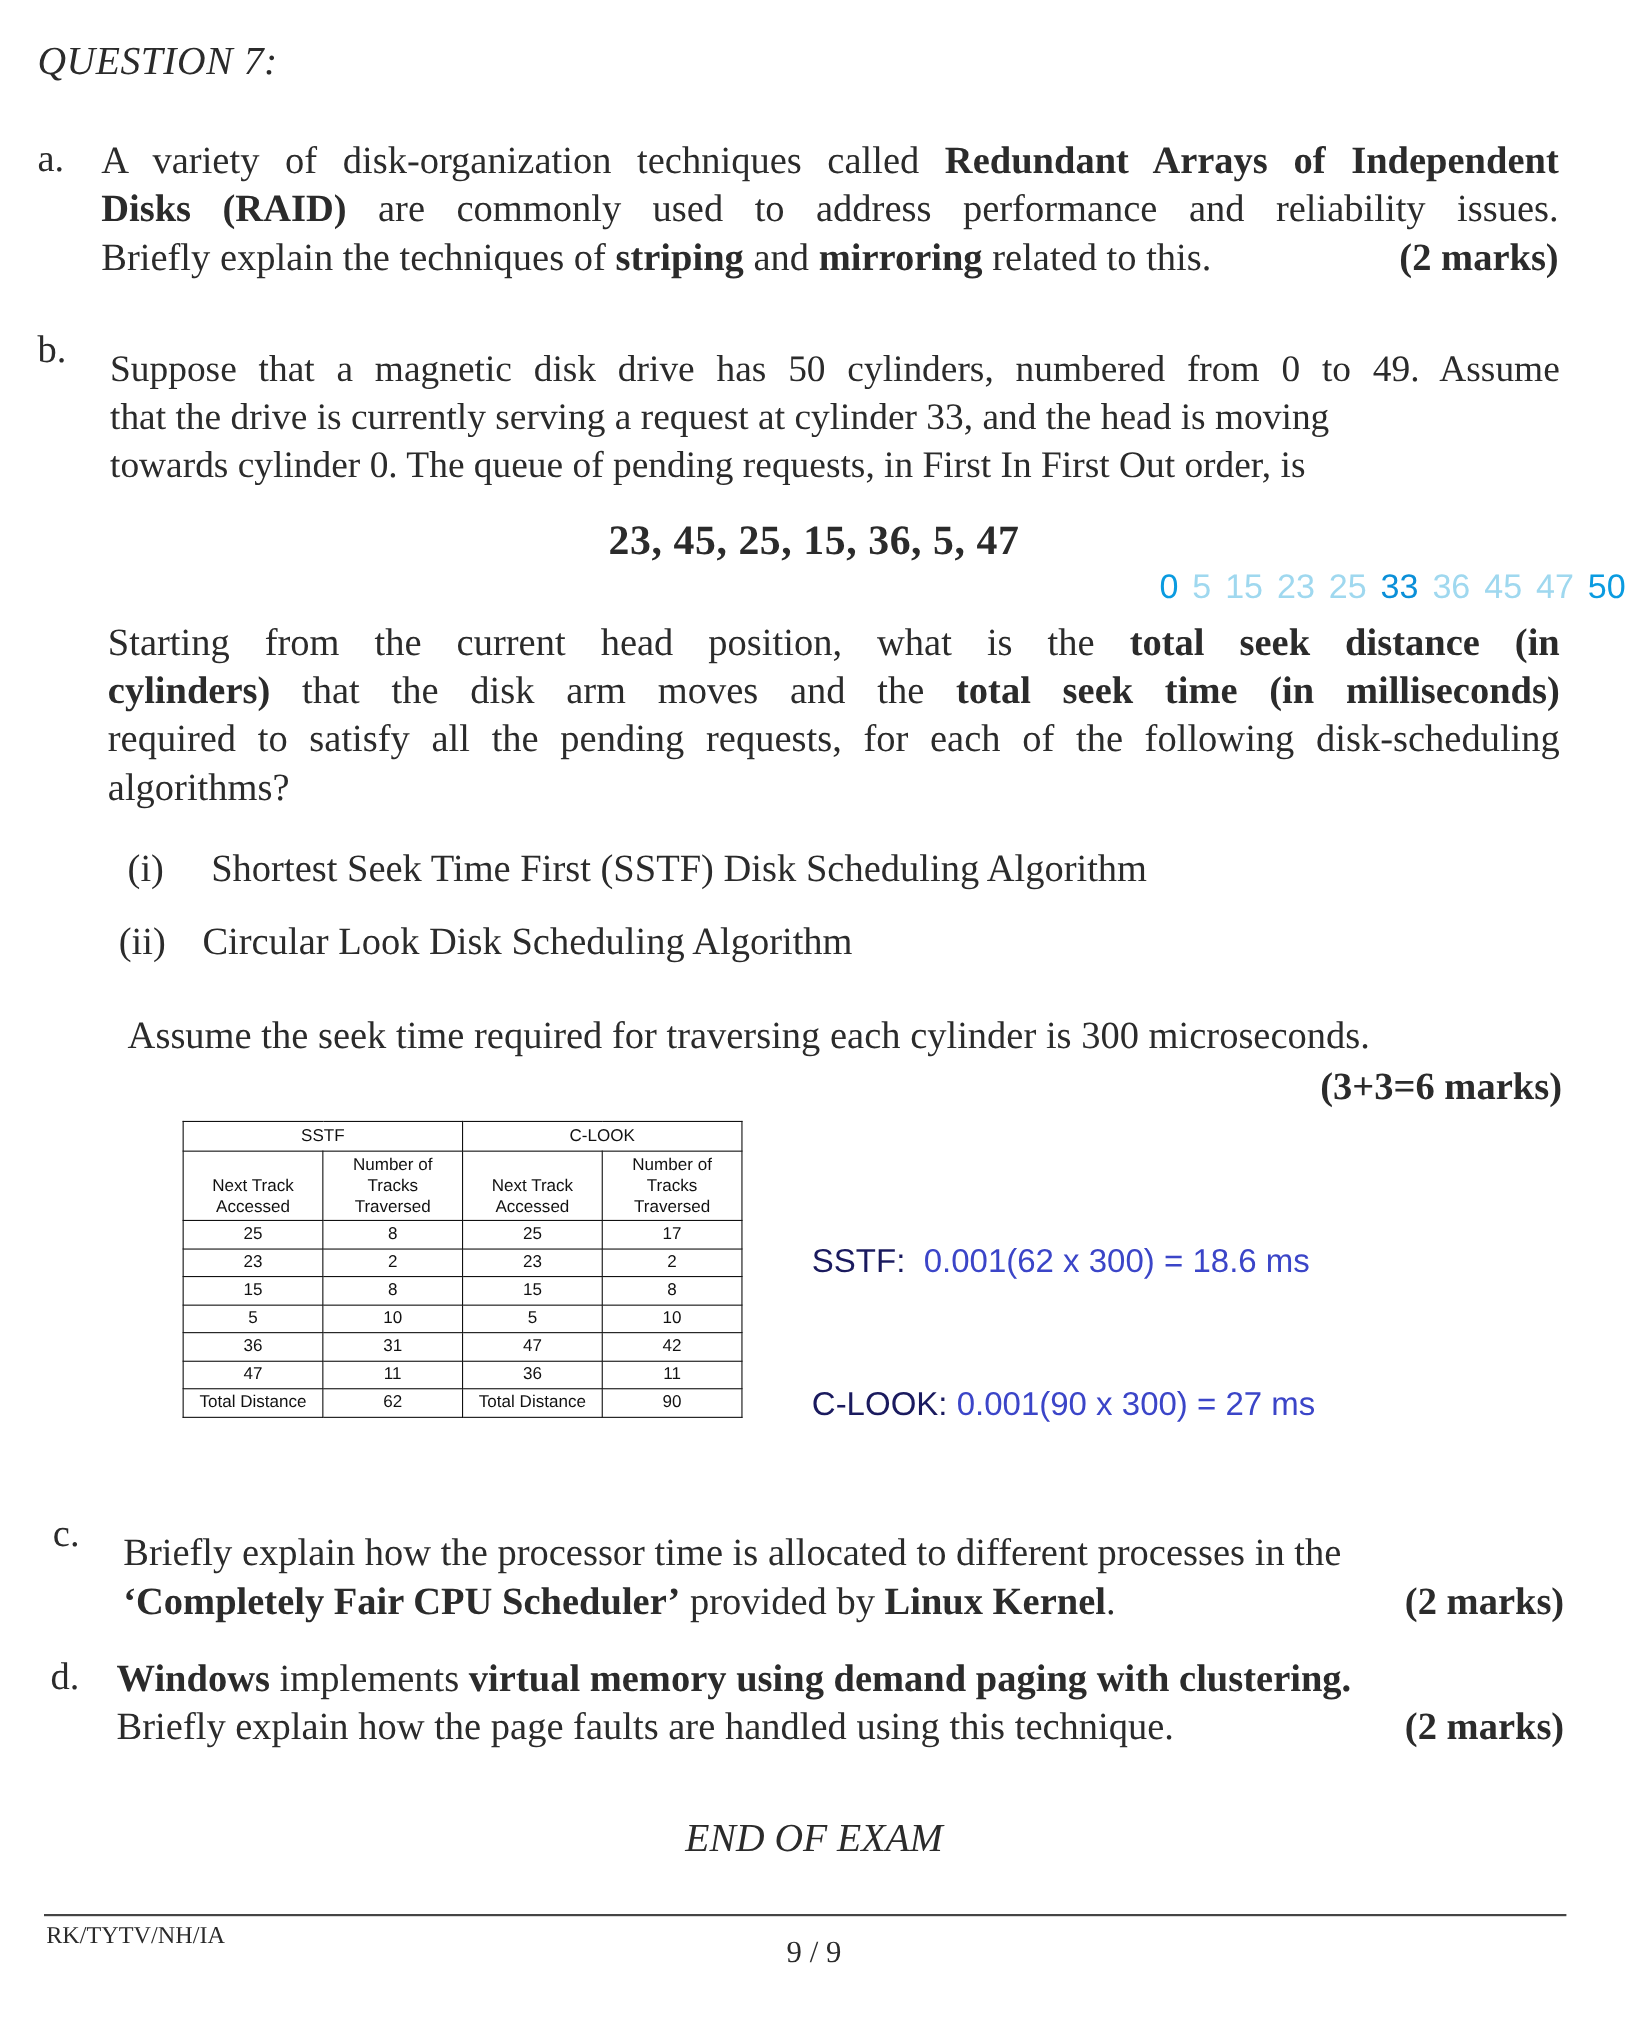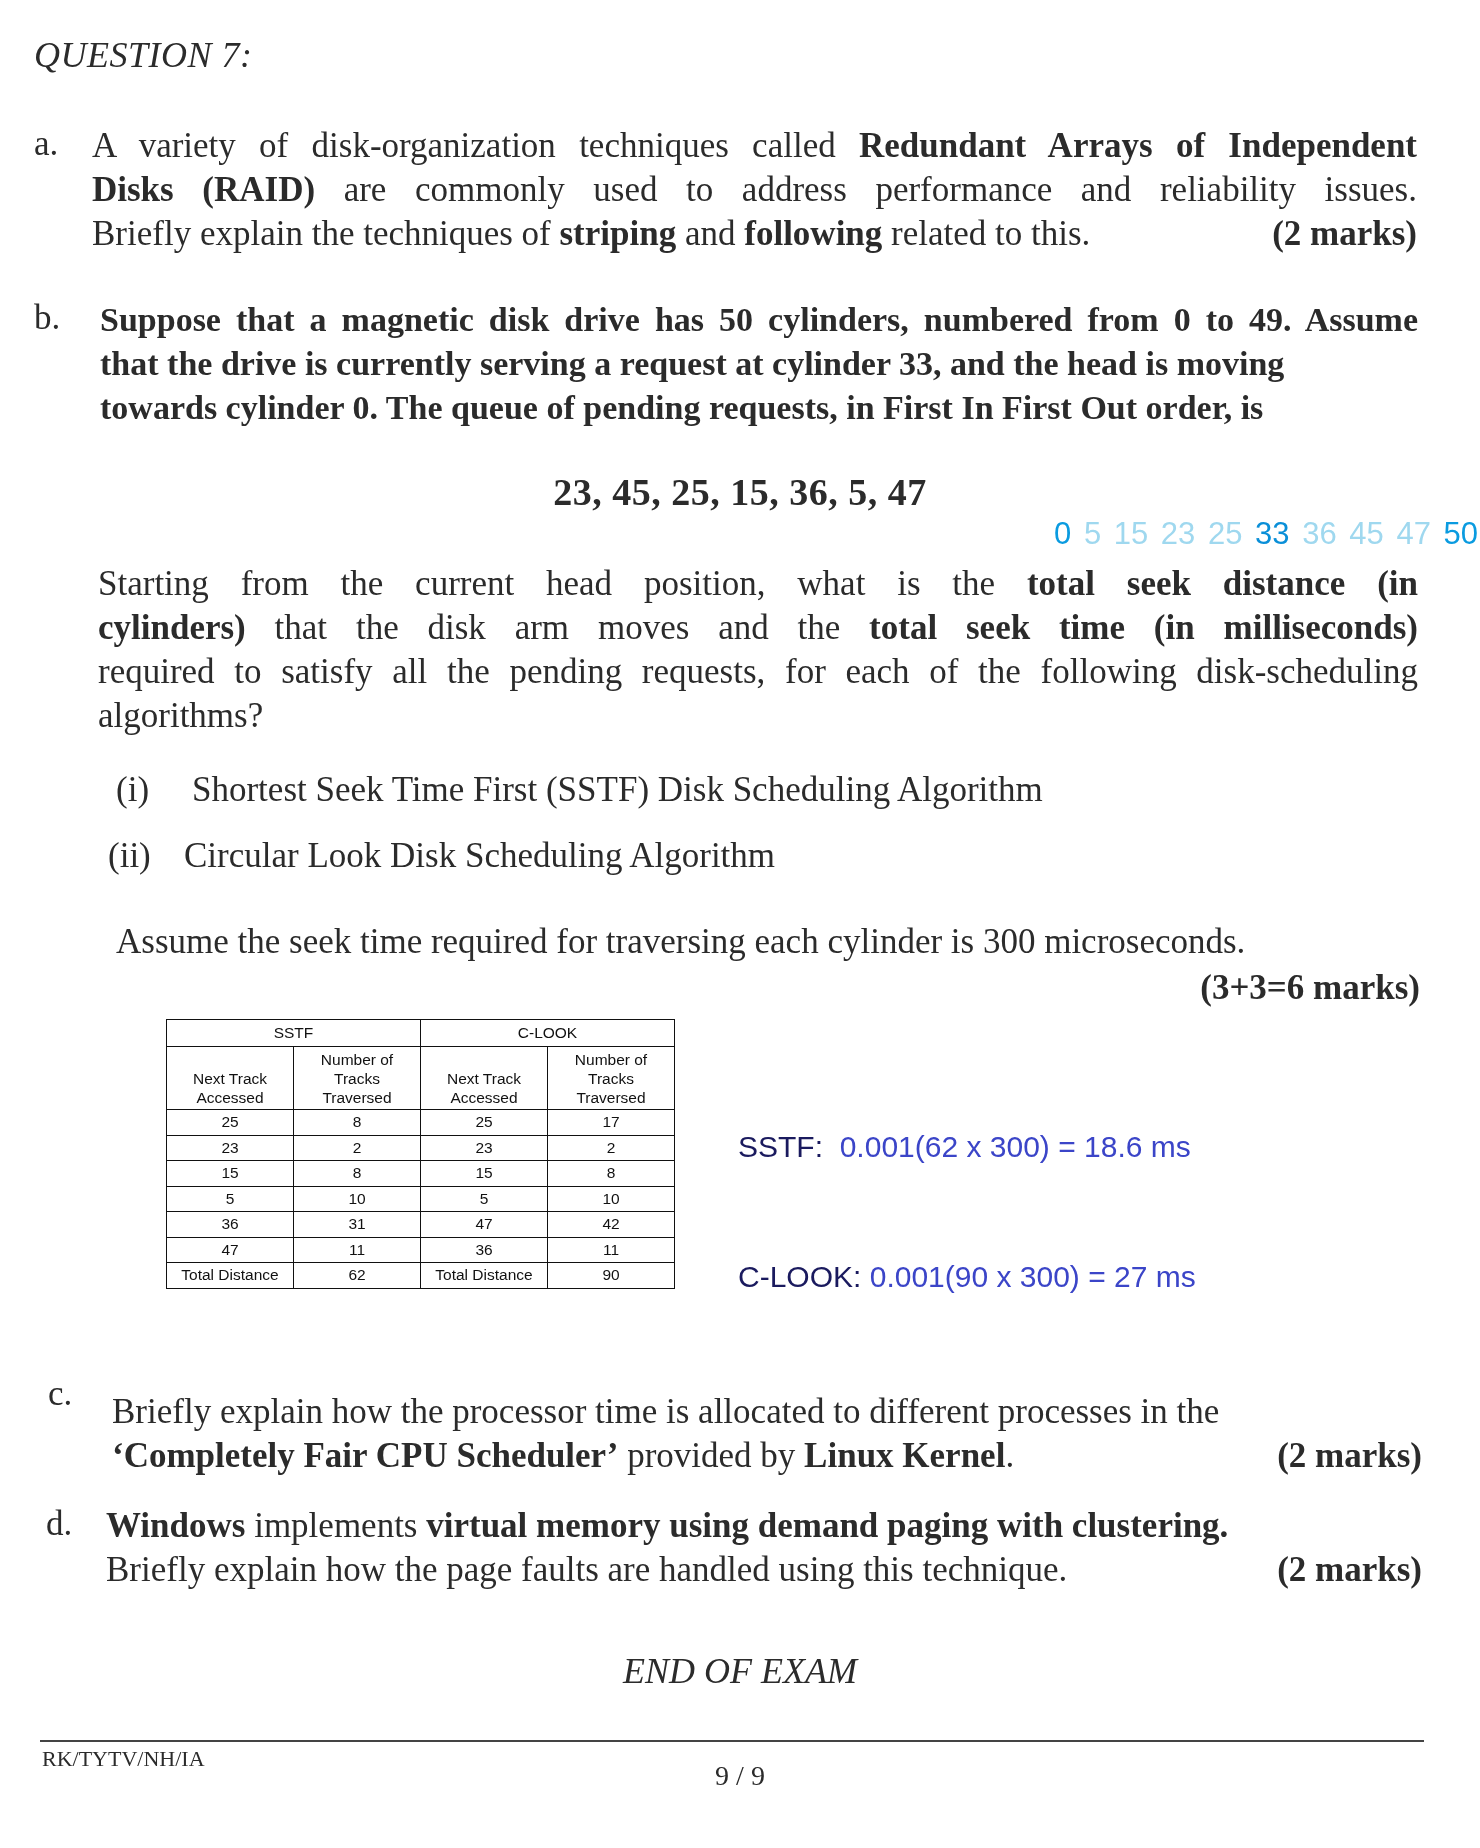--- a/index.html
+++ b/index.html
@@ -11,21 +11,21 @@
   #qtitle { left:34px; top:34px; font-size:36px; font-style:italic; text-underline-offset:5px; letter-spacing:0.5px; }
 
   .para { font-size:35px; line-height:44px; }
   .label { position:absolute; font-size:35px; }
   .just { text-align:justify; text-align-last:justify; }
   .line { display:block; white-space:nowrap; }
 
   #qa-label { left:34px; top:124px; }
   #qa-body { left:92px; top:124px; width:1325px; }
   #qb-label { left:34px; top:298px; }
-  #qb-body { left:100px; top:298px; width:1318px; font-size:34px;font-weight:bold; }
+  #qb-body { left:100px; top:314px; width:1318px; font-size:34px; }
 
   #queue { left:0; width:1480px; top:470px; text-align:center; font-size:38px; font-weight:bold; letter-spacing:0.5px; }
   #sorted { left:0; width:1480px; top:516px; text-align:right; font-size:31px; font-family:"Liberation Sans","DejaVu Sans",sans-serif; }
   #sorted span { margin:0 2px; }
 
   #qb-cont { left:98px; top:562px; width:1320px; font-size:35px; line-height:44px; }
 
   #alg-i { left:116px; top:770px; font-size:35px; }
   #alg-ii { left:108px; top:836px; font-size:35px; }
   .roman { display:inline-block; width:76px; }
@@ -63,21 +63,21 @@
 </head>
 <body>
 
 <div class="abs" id="qtitle">QUESTION 7:</div>
 
 <div class="label" id="qa-label">a.</div>
 <div class="abs para" id="qa-body">
   <span class="line just"><span>A variety of disk-organization techniques called </span><b>Redundant Arrays of Independent</b></span>
   <span class="line just"><b>Disks (RAID)</b><span> are commonly used to address performance and reliability issues.</span></span>
   <span class="line row">
-      <span><span>Briefly explain the techniques of </span><b>striping</b><span> and </span><b>following</b><span> related to this.</span></span>
+      <span><span>Briefly explain the techniques of </span><b>striping</b><span> and </span><b>mirroring</b><span> related to this.</span></span>
       <b>(2 marks)</b>
     </span>
 </div>
 
 <div class="label" id="qb-label">b.</div>
 <div class="abs para" id="qb-body">
   <span class="line just">Suppose that a magnetic disk drive has 50 cylinders, numbered from 0 to 49. Assume</span>
   <span class="line">that the drive is currently serving a request at cylinder 33, and the head is moving</span>
   <span class="line">towards cylinder 0. The queue of pending requests, in First In First Out order, is</span>
 </div>

